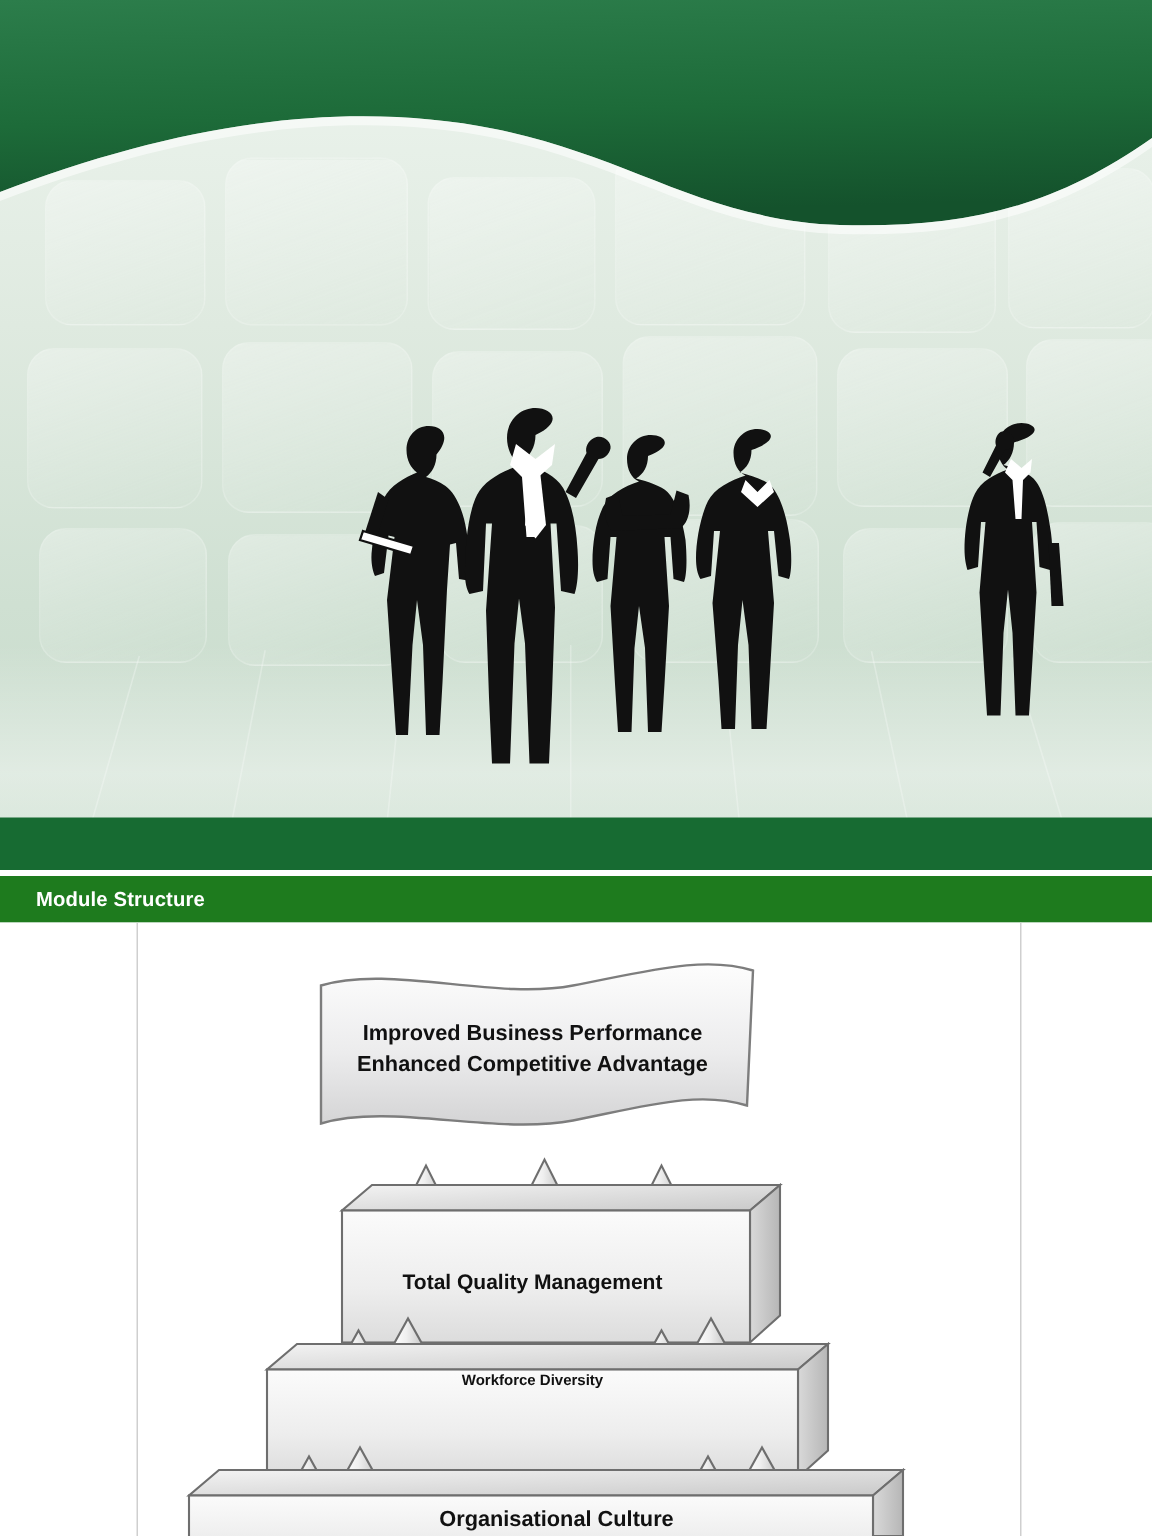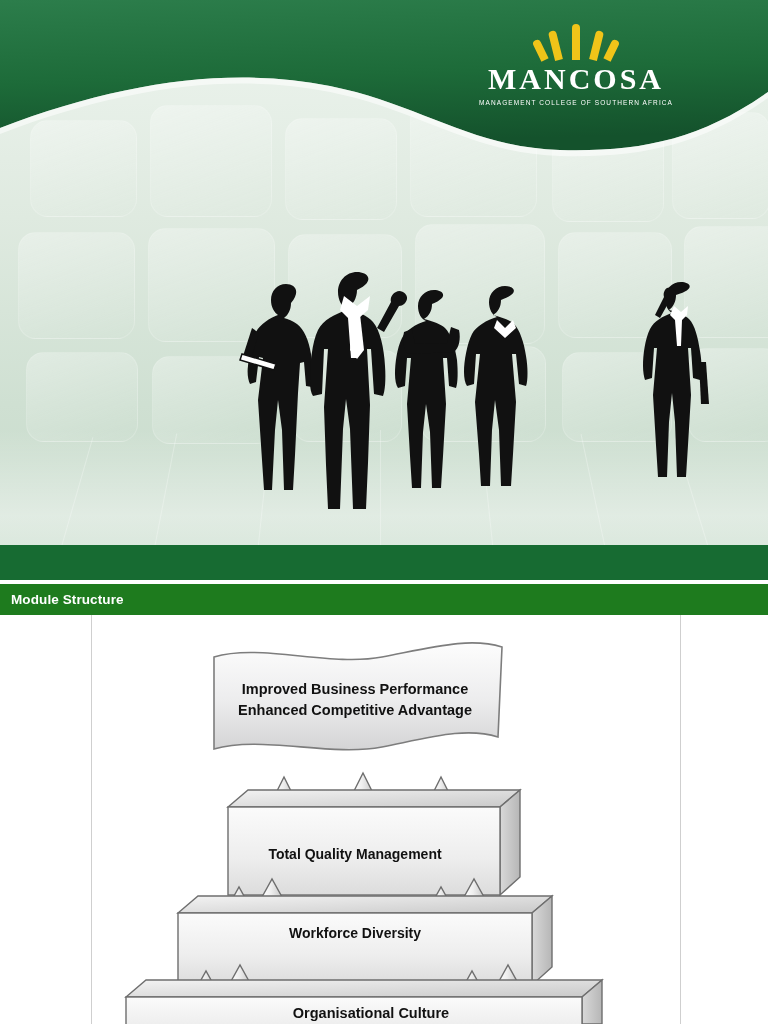--- a/index.html
+++ b/index.html
@@ -54,39 +54,39 @@
 
   .greenband{position:absolute;left:0;top:545px;width:768px;height:35px;background:#176b32;}
   .whiteband{position:absolute;left:0;top:580px;width:768px;height:5px;background:#ffffff;}
 
   
   .modbar{
     position:absolute;left:0;top:584px;width:768px;height:31px;background:#1e7b1e;
     display:flex;align-items:center;
   }
   .modbar .label{
-    color:#fff;font-size:13.5px;font-weight:bold;padding-left:11px;letter-spacing:.1px;
+    color:#fff;font-size:13.5px;font-weight:bold;padding-left:24px;letter-spacing:.1px;
   }
 
   
   .slide-diagram{
     position:absolute;left:0;top:615px;width:768px;height:409px;background:#fff;overflow:hidden;
   }
   .vrule{position:absolute;top:0;width:1px;height:409px;background:#cfcfcf;}
   .vrule.l{left:91px;}
   .vrule.r{left:680px;}
 
   .diagram{position:absolute;left:0;top:0;width:768px;height:409px;}
   .dlabel{
     position:absolute;text-align:center;font-weight:bold;color:#111;
     font-family:"Liberation Sans", sans-serif;
   }
   .banner-text{font-size:14.5px;line-height:21px;width:300px;left:205px;top:64px;}
   .tqm-text{font-size:14px;left:205px;top:231px;width:300px;}
-  .wd-text{font-size:14px;left:175px;top:310px;width:360px;text-align:center;}
+  .wd-text{font-size:10px;left:175px;top:300px;width:360px;text-align:center;}
   .oc-text{font-size:14.5px;left:191px;top:390px;width:360px;}
 </style>
 </head>
 <body>
 
 <div class="page">
 
   <div class="slide-title">
 
     <div class="wm">
@@ -131,31 +131,20 @@
             <stop offset="0%" stop-color="#2c7d4b"></stop>
             <stop offset="55%" stop-color="#1d6b39"></stop>
             <stop offset="100%" stop-color="#14522c"></stop>
           </linearGradient>
         </defs>
         <path d="M0,0 L768,0 L768,92 C700,140 640,152 560,150 C470,147 420,104 330,86 C230,66 120,82 0,128 Z" fill="url(#ghh)"></path>
         <path d="M0,128 C120,82 230,66 330,86 C420,104 470,147 560,150 C640,152 700,140 768,92 L768,98 C700,146 640,158 560,156 C470,153 420,110 330,92 C230,72 120,88 0,134 Z" fill="#ffffff" opacity="0.55"></path>
       </svg>
     </div>
 
-    <div class="logo">
-      <div class="mark">
-        <span style="left:0px;height:22px;transform:rotate(-26deg);transform-origin:bottom center;"></span>
-        <span style="left:14px;height:30px;transform:rotate(-14deg);transform-origin:bottom center;"></span>
-        <span style="left:31px;height:36px;"></span>
-        <span style="left:48px;height:30px;transform:rotate(14deg);transform-origin:bottom center;"></span>
-        <span style="left:62px;height:22px;transform:rotate(26deg);transform-origin:bottom center;"></span>
-      </div>
-      <div class="name">MANCOSA</div>
-      <div class="sub">MANAGEMENT COLLEGE OF SOUTHERN AFRICA</div>
-    </div>
 
 
     <div class="people">
       <svg width="768" height="290" viewBox="0 0 768 290">
         <g fill="#111111">
 
           <g>
             <path d="M286,14c-9,0-15,7-15,16c0,7,3,12,7,15c-8,3-18,9-22,17c-5,10-7,24-8,34c-1,7,0,14,2,18l6-2l3-25l4,1l-5,42l4,60l2,30h8l3-60l3-30l4,30l2,60h9l2-35l3-62l2-30l4-1l2,24l6,1c2-7,1-22-1-33c-2-13-7-25-14-30c-4-3-9-5-13-6c4-3,7-8,7-15C301,21,295,14,286,14z"></path>
             <path d="M252,58l-9,28l8,3l8-26z"></path>
             <path d="M242,84l34,10l-2,6l-34-10z" fill="#ffffff" stroke="#111" stroke-width="1.5"></path>

